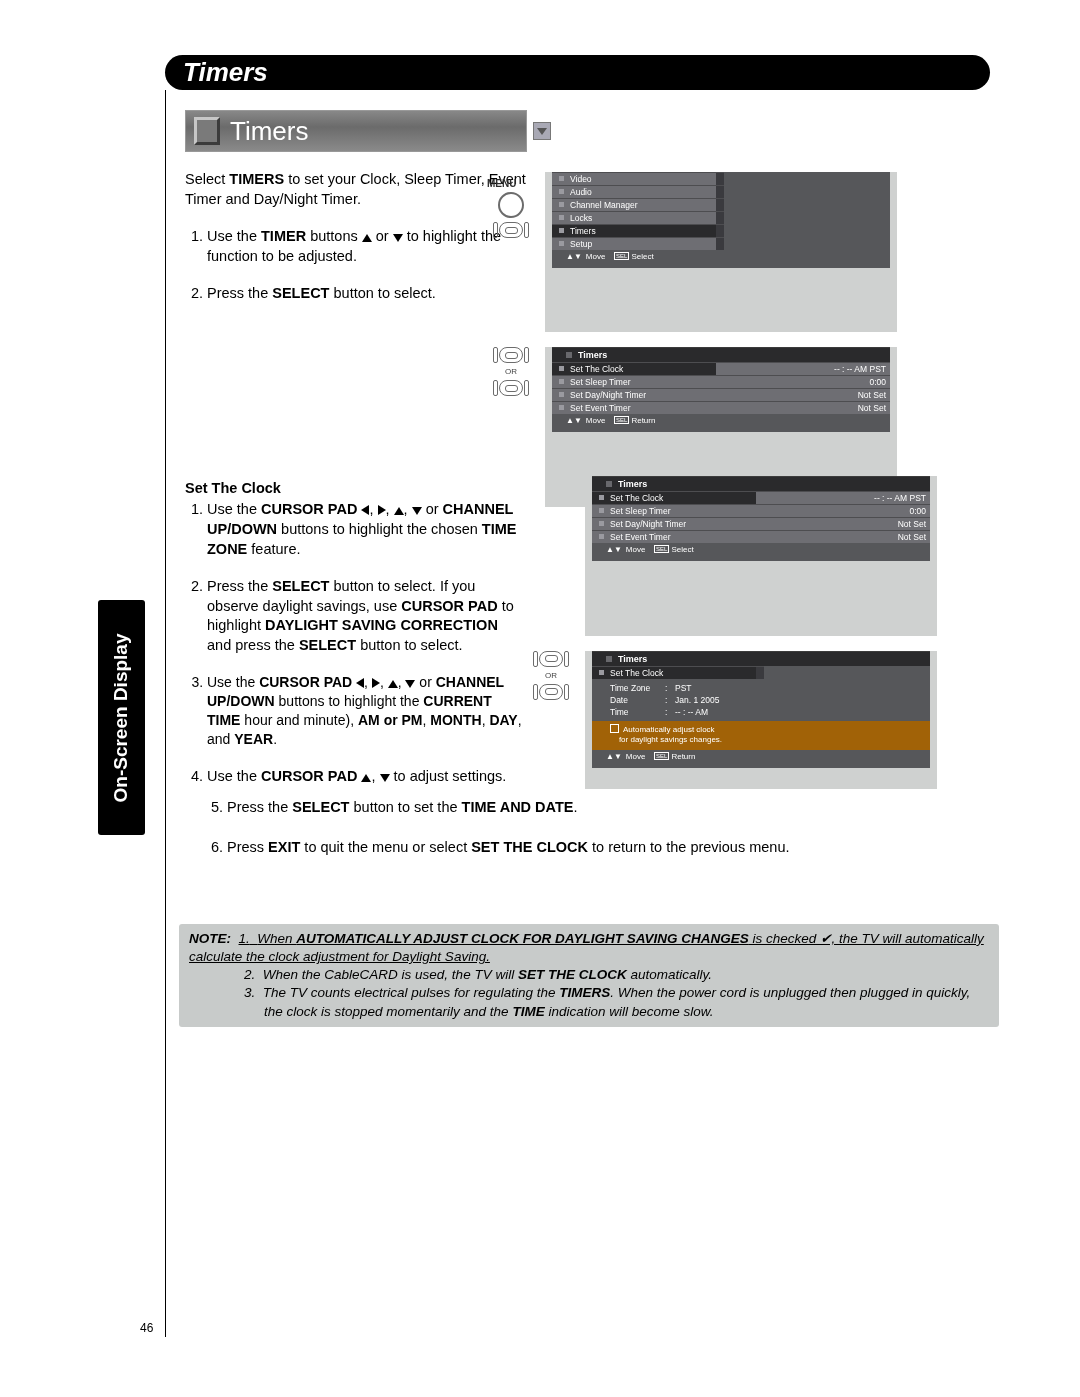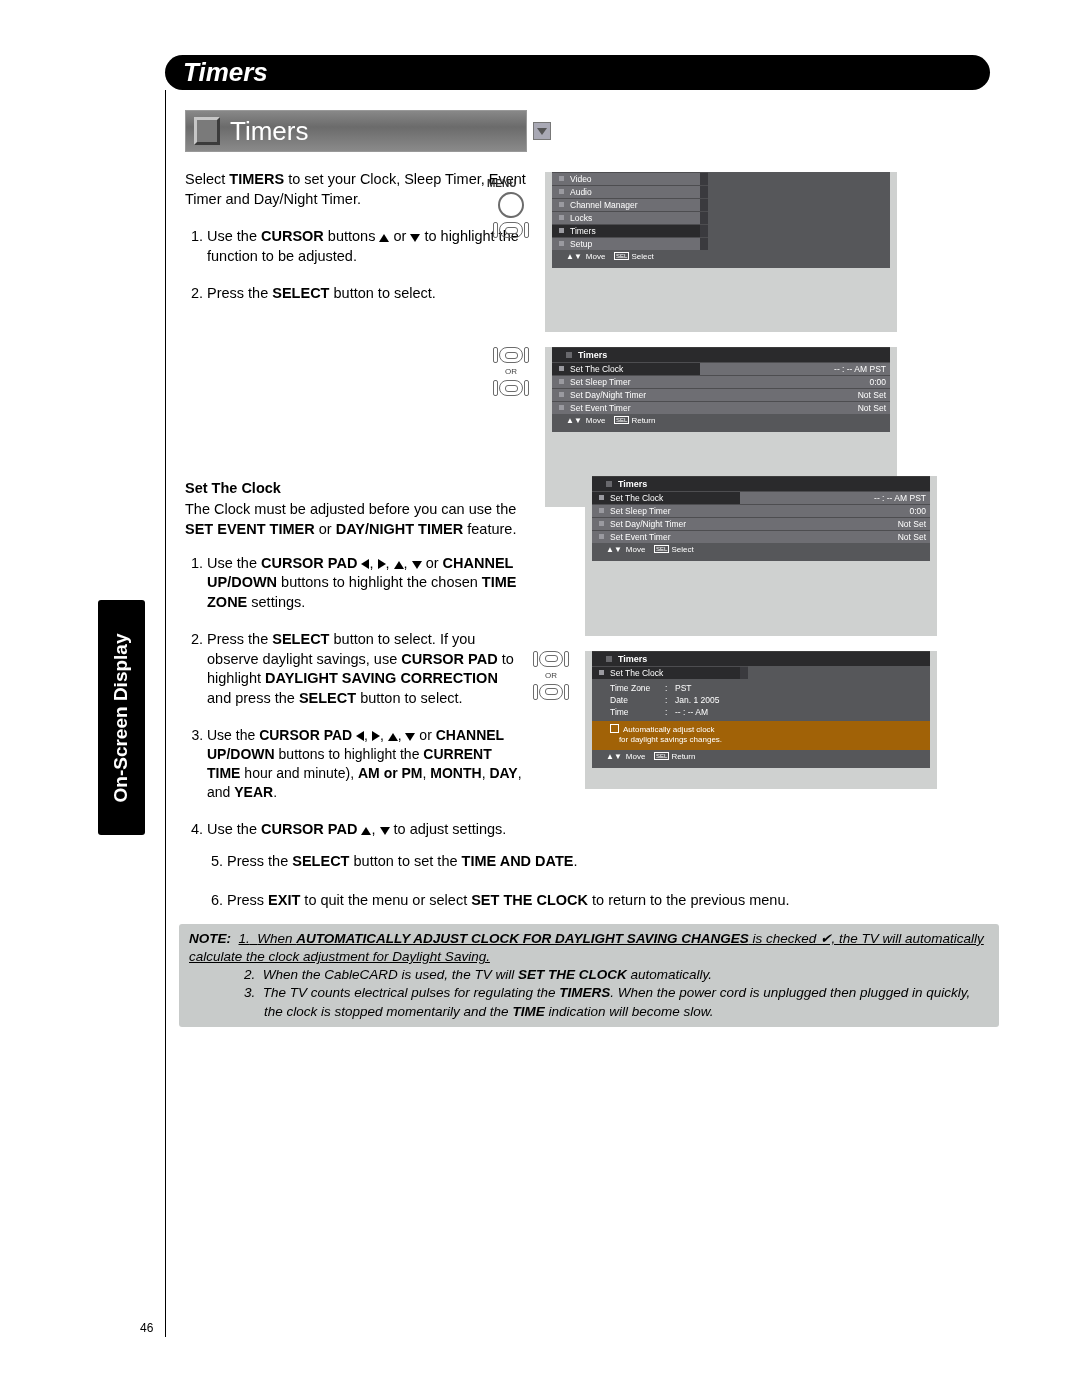--- a/index.html
+++ b/index.html
@@ -171,21 +171,21 @@
     margin-right: 6px;
   }
   .menu-item {
     display: flex;
     font-size: 8.5px;
     color: #fff;
     align-items: stretch;
   }
   .menu-item .lbl {
     background: #6e6e73;
-    padding: 1px 0 1px 18px;
+    padding: 1px 16px 1px 18px;
     width: 130px;
     border-top: 1px solid #4d4d50;
     position: relative;
   }
   .menu-item.hl .lbl { background: #2a2a2c; }
   .menu-item .lbl::before {
     content: "";
     position: absolute;
     left: 7px; top: 3px;
     width: 5px; height: 5px;
@@ -371,21 +371,21 @@
       <div class="tri"></div>
     </div>
 
     <div style="position:relative;">
       <div class="left-col">
         <div class="intro">
           <span>Select </span><span class="b">TIMERS</span><span> to set your Clock, Sleep Timer, Event Timer and Day/Night Timer.</span>
         </div>
         <ol class="steps">
           <li>
-            <span>Use the </span><span class="b">CURSOR</span><span> buttons </span><span class="tri-inline tri-up"></span><span> or </span><span class="tri-inline tri-down"></span><span> to highlight the function to be adjusted.</span>
+            <span>Use the </span><span class="b">TIMER</span><span> buttons </span><span class="tri-inline tri-up"></span><span> or </span><span class="tri-inline tri-down"></span><span> to highlight the function to be adjusted.</span>
           </li>
           <li>
             <span>Press the </span><span class="b">SELECT</span><span> button to select.</span>
           </li>
         </ol>
       </div>
 
       <div class="screens">
         <div class="panel" style="height:160px;">
           <div class="remote-label" style="top:6px;">MENU</div>
@@ -469,26 +469,23 @@
               &nbsp;&nbsp;<span class="sel">SEL</span><span>Return</span>
             </div>
           </div>
         </div>
       </div>
     </div>
 
     <div style="position:relative; margin-top:175px;">
       <div class="section2-wrap">
         <div class="subhead">Set The Clock</div>
-        <div style="margin-bottom:14px;">
-          <span>The Clock must be adjusted before you can use the </span><span class="b">SET EVENT TIMER</span><span> or </span><span class="b">DAY/NIGHT TIMER</span><span> feature.</span>
-        </div>
         <ol class="steps">
           <li>
-            <span>Use the </span><span class="b">CURSOR PAD </span><span class="tri-inline tri-left"></span>, <span class="tri-inline tri-right"></span>, <span class="tri-inline tri-up"></span>, <span class="tri-inline tri-down"></span><span> or </span><span class="b">CHANNEL UP/DOWN</span><span> buttons to highlight the chosen </span><span class="b">TIME ZONE</span><span> settings.</span>
+            <span>Use the </span><span class="b">CURSOR PAD </span><span class="tri-inline tri-left"></span>, <span class="tri-inline tri-right"></span>, <span class="tri-inline tri-up"></span>, <span class="tri-inline tri-down"></span><span> or </span><span class="b">CHANNEL UP/DOWN</span><span> buttons to highlight the chosen </span><span class="b">TIME ZONE</span><span> feature.</span>
           </li>
           <li>
             <span>Press the </span><span class="b">SELECT</span><span> button to select. If you observe daylight savings, use </span><span class="b">CURSOR PAD</span><span> to highlight </span><span class="b">DAYLIGHT SAVING CORRECTION</span><span> and press the </span><span class="b">SELECT</span><span> button to select.</span>
           </li>
           <li style="font-size:14px;">
             <span>Use the </span><span class="b">CURSOR PAD </span><span class="tri-inline tri-left"></span>, <span class="tri-inline tri-right"></span>, <span class="tri-inline tri-up"></span>, <span class="tri-inline tri-down"></span><span> or </span><span class="b">CHANNEL UP/DOWN</span><span> buttons to highlight the </span><span class="b">CURRENT TIME</span><span> hour and minute), </span><span class="b">AM or PM</span><span>, </span><span class="b">MONTH</span><span>, </span><span class="b">DAY</span><span>, and </span><span class="b">YEAR</span><span>.</span>
           </li>
           <li>
             <span>Use the </span><span class="b">CURSOR PAD </span><span class="tri-inline tri-up"></span>, <span class="tri-inline tri-down"></span><span> to adjust settings.</span>
           </li>

